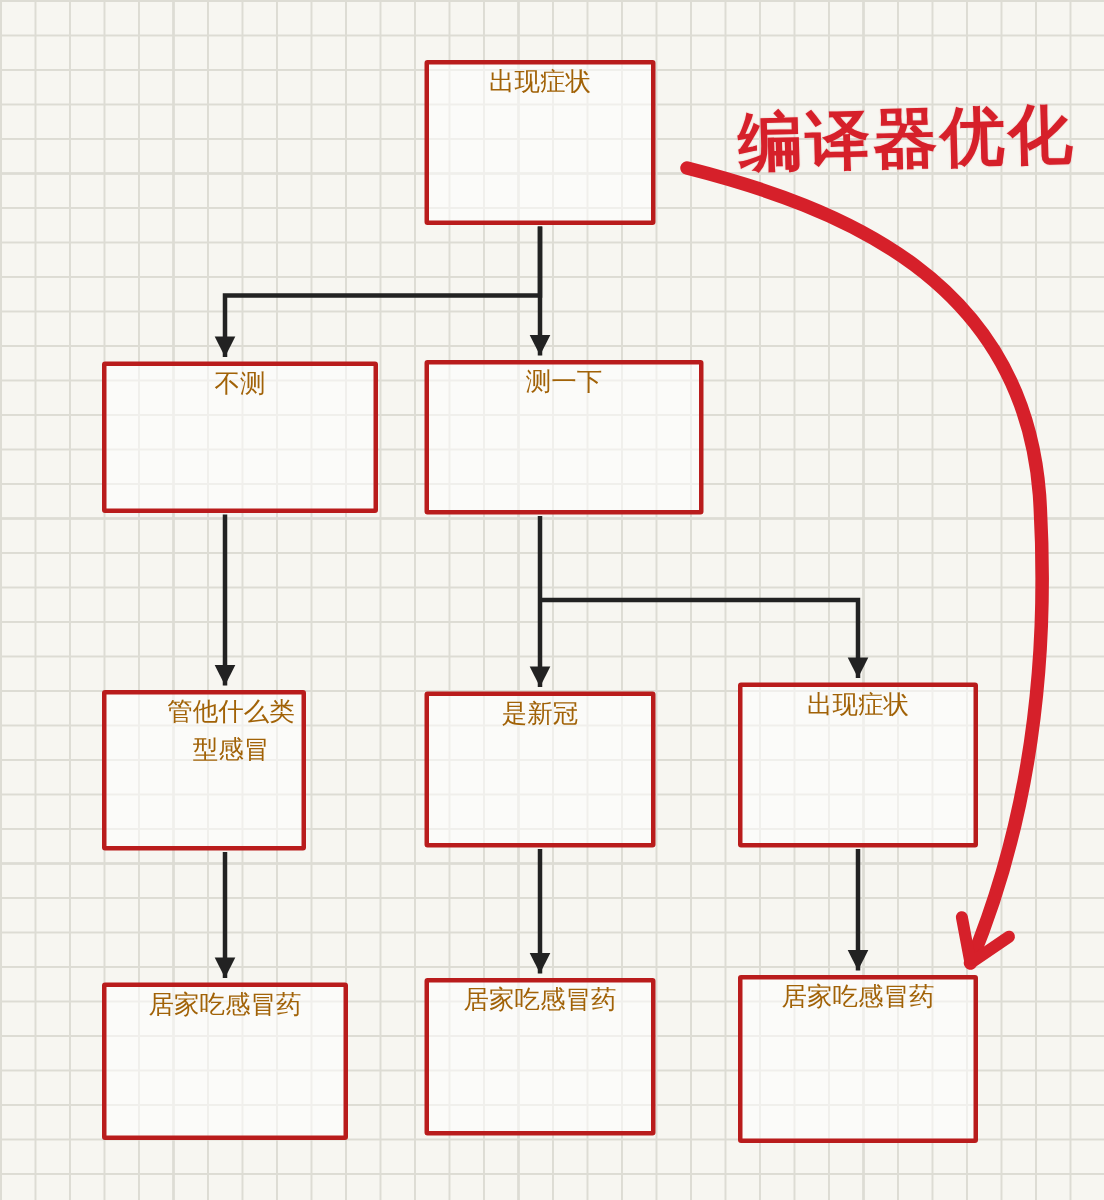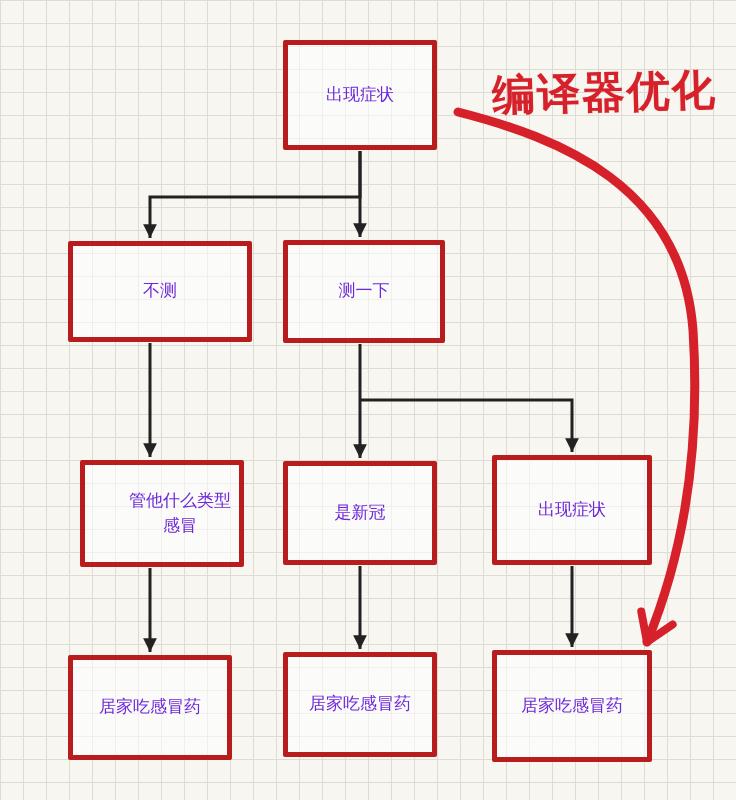--- a/index.html
+++ b/index.html
@@ -13,26 +13,26 @@
     background-color:#f7f6f1;
     background-image:
       linear-gradient(#dddcd4 1px, transparent 1px),
       linear-gradient(90deg, #dddcd4 1px, transparent 1px),
       linear-gradient(#cfcec6 1px, transparent 1px),
       linear-gradient(90deg, #cfcec6 1px, transparent 1px);
     background-size:23px 23px,23px 23px,115px 115px,115px 115px;
   }
   .node{
     position:absolute;
-    border:5px solid #b91c1c;
+    border:3px solid #b91c1c;
     border-radius:2px;
     background:rgba(255,255,255,0.55);
-    display:flex;align-items:center;justify-content:center;
+    display:flex;align-items:flex-start;justify-content:center;
     text-align:center;
-    color:#6d28d9;font-size:17px;line-height:1.45;
+    color:#a16207;font-size:17px;line-height:1.45;
     box-sizing:border-box;
   }
   .node .label{display:block;}
   svg.connectors{position:absolute;left:0;top:0;pointer-events:none;}
   .red-note{
     position:absolute;left:492px;top:64px;
     color:#d6202a;font-size:43px;font-weight:bold;
     letter-spacing:2px;white-space:nowrap;
     transform:rotate(-1.5deg);
     text-shadow:0 0 1px rgba(214,32,42,.4);
@@ -68,25 +68,25 @@
 </svg>
 
 <div class="node" style="left:283px;top:40px;width:154px;height:110px;">
   <span class="label">出现症状</span>
 </div>
 
 <div class="node" style="left:68px;top:241px;width:184px;height:101px;">
   <span class="label">不测</span>
 </div>
 
-<div class="node" style="left:283px;top:240px;width:162px;height:103px;">
+<div class="node" style="left:283px;top:240px;width:186px;height:103px;">
   <span class="label">测一下</span>
 </div>
 
-<div class="node" style="left:80px;top:460px;width:164px;height:107px;padding-left:36px;">
+<div class="node" style="left:68px;top:460px;width:136px;height:107px;padding-left:36px;">
   <span class="label" style="max-width:112px;">管他什么类型感冒</span>
 </div>
 
 <div class="node" style="left:283px;top:461px;width:154px;height:104px;">
   <span class="label">是新冠</span>
 </div>
 
 <div class="node" style="left:492px;top:455px;width:160px;height:110px;">
   <span class="label">出现症状</span>
 </div>

